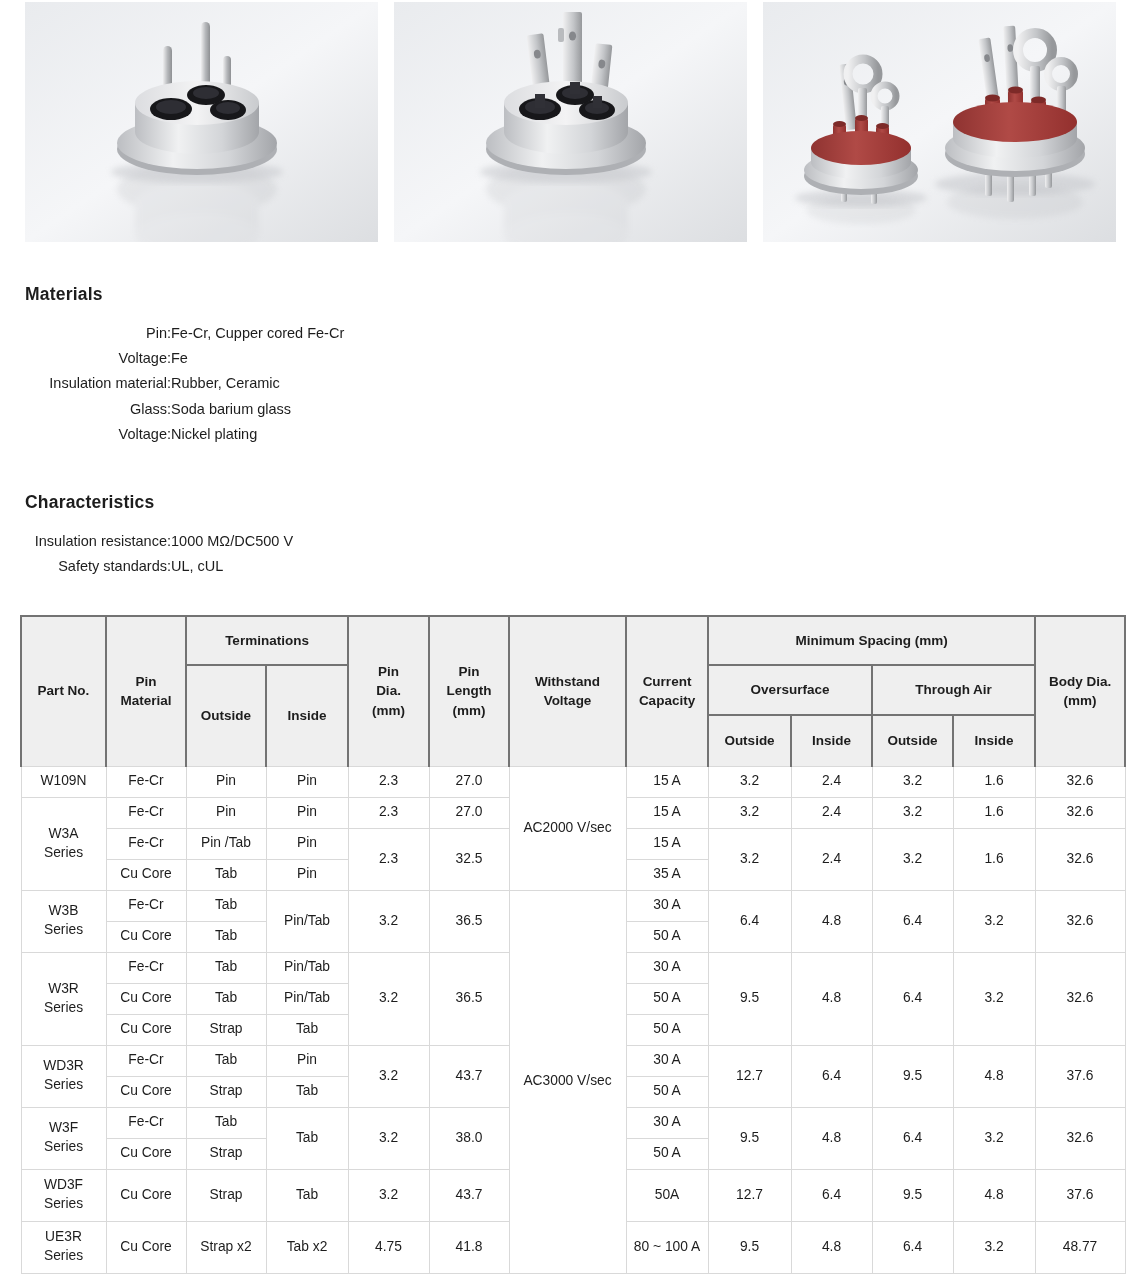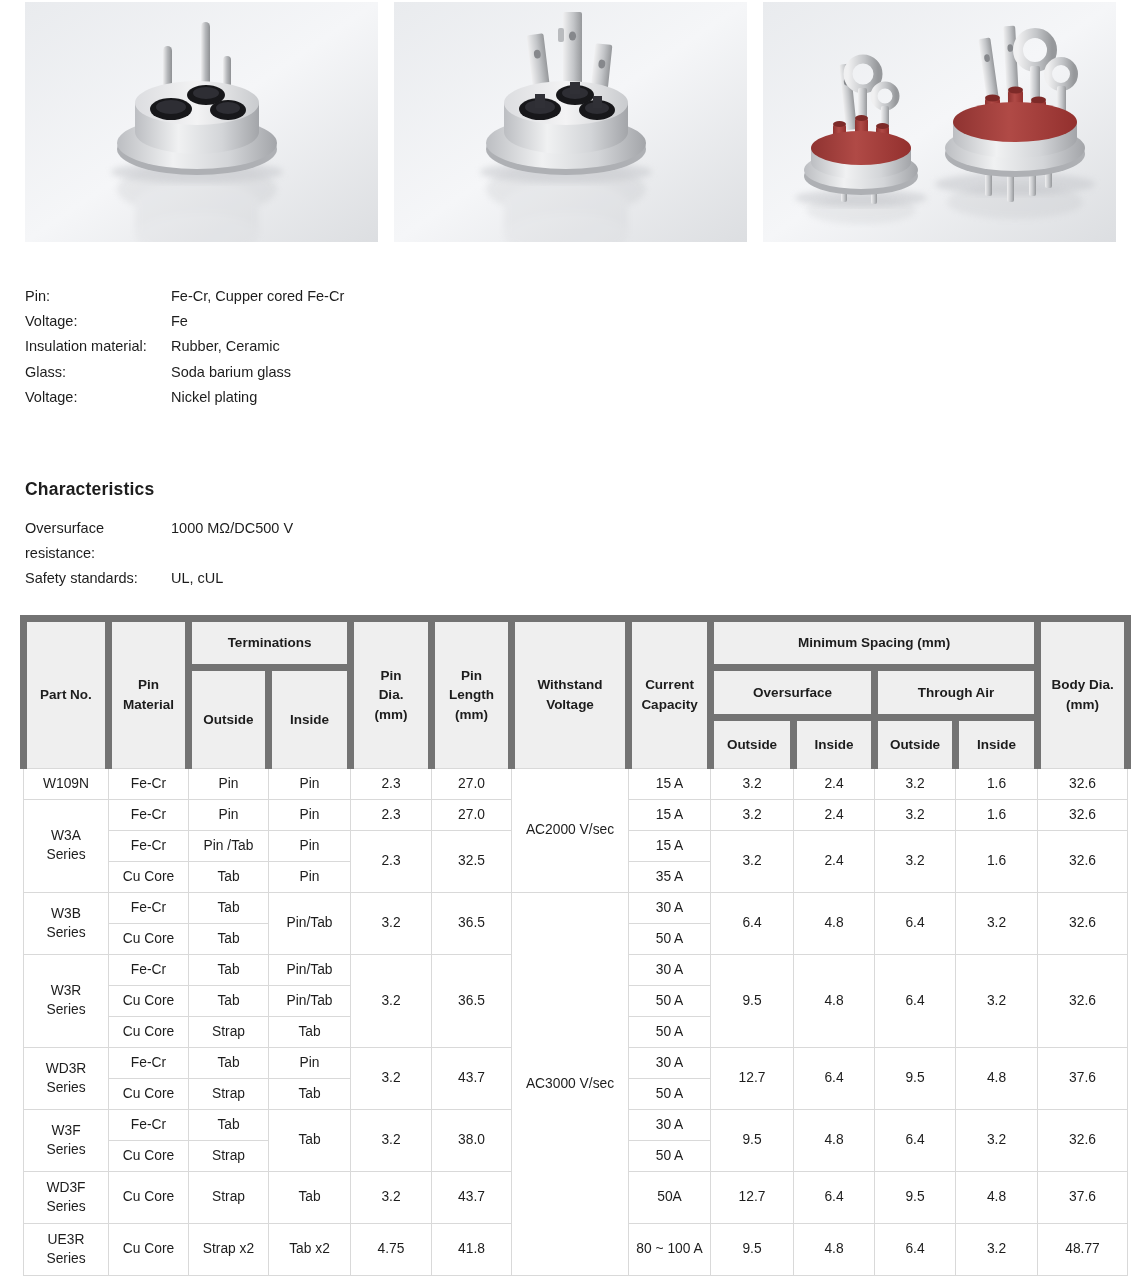--- a/index.html
+++ b/index.html
@@ -21,49 +21,49 @@
   }
   .panel {
     width: 353px; height: 240px;
     overflow: hidden;
   }
   .panel svg { display:block; }
 
   
   .section { position: absolute; left: 25px; }
   .section-materials { top: 284px; }
-  .section-characteristics { top: 479px; }
+  .section-characteristics { top: 492px; }
   .section h2 {
     margin: 0 0 16px 0;
     font-size: 17.5px;
     font-weight: bold;
     color: #1d1d1d;
     letter-spacing: 0.2px;
   }
-  .kv-row { display: flex; font-size: 14.5px; line-height: 25.2px; color:#1d1d1d; }
+  .kv-row { display: flex; font-size: 14.5px; line-height: 25.2px; color:#1d1d1d;text-align:right; }
   .kv-label { width: 146px; flex: 0 0 146px; }
   .kv-value { white-space: nowrap; }
 
   
   .spec-table-wrap { position: absolute; left: 20px; top: 615px; }
   table.spec {
     border-collapse: collapse;
     table-layout: fixed;
     width: 1104px;
   }
   table.spec th, table.spec td {
     vertical-align: middle;
     text-align: center;
     white-space: pre-line;
     padding: 2px 2px;
     overflow: hidden;
   }
   table.spec th {
     background: #efefef;
-    border: 7px solid #737373;
+    border: 2px solid #737373;
     font-size: 13.5px;
     font-weight: bold;
     color: #1d1d1d;
     line-height: 1.45;
   }
   table.spec th.hb { border-bottom: 1px solid #d9d9d9; }
   table.spec td {
     border: 1px solid #d9d9d9;
     font-size: 13.8px;
     color: #1d1d1d;
@@ -301,20 +301,21 @@
           <ellipse cx="252" cy="152" rx="70" ry="23" fill="#aeb0b4"></ellipse>
           <ellipse cx="252" cy="146" rx="70" ry="23" fill="url(#mh3)"></ellipse>
           <path d="M190,120 L190,136 A62,20 0 0 0 314,136 L314,120 Z" fill="url(#mh3)"></path>
           <ellipse cx="252" cy="120" rx="62" ry="20" fill="url(#red3)"></ellipse>
         </g>
       </svg>
     </div>
   </div>
 
   <div class="section section-materials">
+    <h2>Materials</h2>
     <div class="kv-row">
       <span class="kv-label">Pin:</span>
       <span class="kv-value">Fe-Cr, Cupper cored Fe-Cr</span>
     </div>
     <div class="kv-row">
       <span class="kv-label">Voltage:</span>
       <span class="kv-value">Fe</span>
     </div>
     <div class="kv-row">
       <span class="kv-label">Insulation material:</span>
@@ -326,21 +327,21 @@
     </div>
     <div class="kv-row">
       <span class="kv-label">Voltage:</span>
       <span class="kv-value">Nickel plating</span>
     </div>
   </div>
 
   <div class="section section-characteristics">
     <h2>Characteristics</h2>
     <div class="kv-row">
-      <span class="kv-label">Oversurface resistance:</span>
+      <span class="kv-label">Insulation resistance:</span>
       <span class="kv-value">1000 MΩ/DC500 V</span>
     </div>
     <div class="kv-row">
       <span class="kv-label">Safety standards:</span>
       <span class="kv-value">UL, cUL</span>
     </div>
   </div>
 
   <div class="spec-table-wrap">
     <table class="spec">

